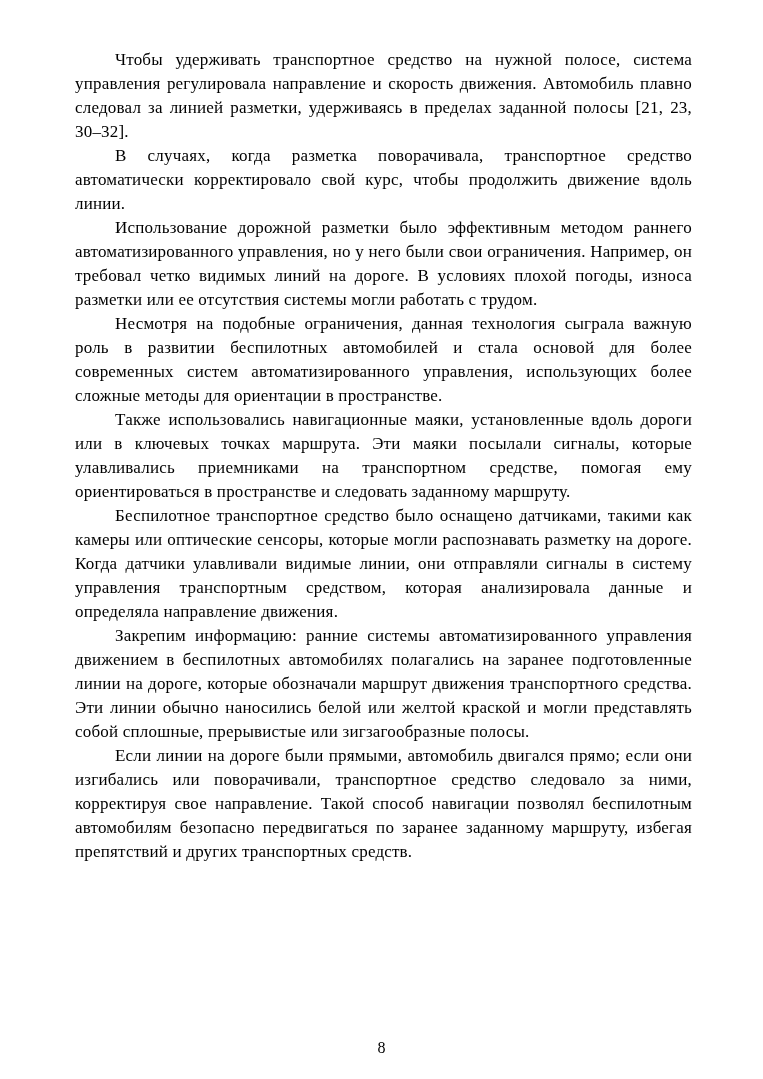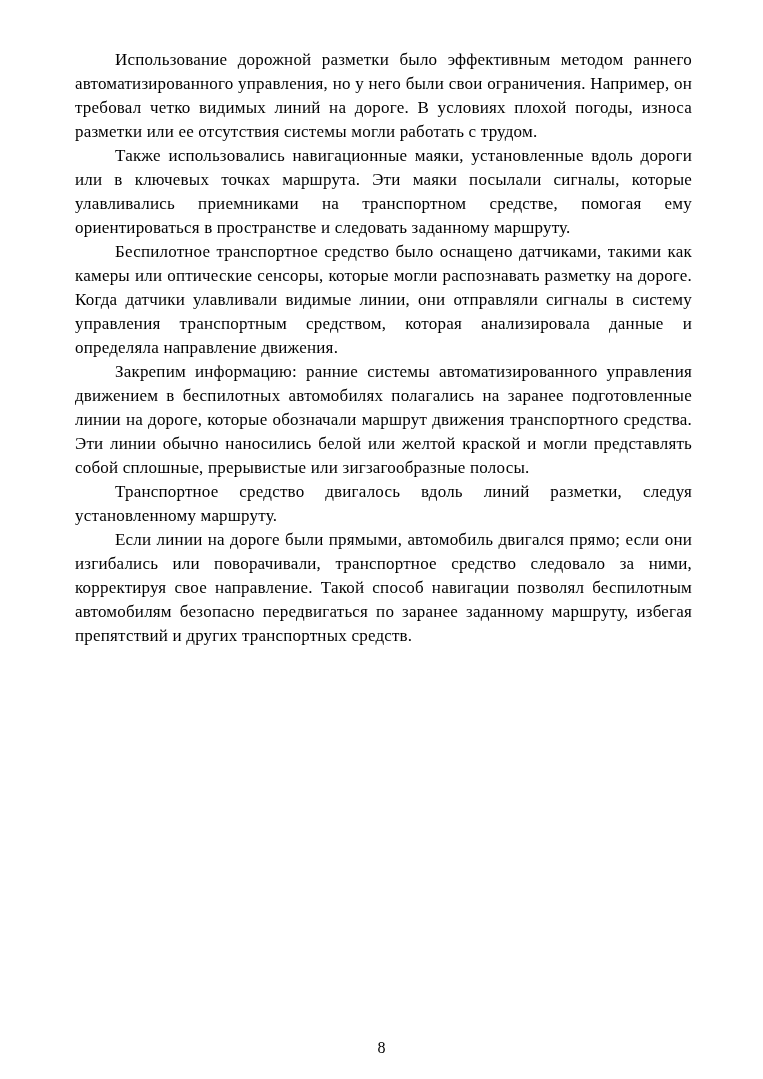--- a/index.html
+++ b/index.html
@@ -39,21 +39,23 @@
     font-size: 16px;
     font-family: "Liberation Serif", "DejaVu Serif", serif;
     color: #000000;
   }
 </style>
 </head>
 <body>
 
 <div class="page">
   <div class="content">
+    <p>Чтобы удерживать транспортное средство на нужной полосе, система управления регулировала направление и скорость движения. Автомобиль плавно следовал за линией разметки, удерживаясь в пределах заданной полосы [21, 23, 30–32].</p>
+    <p>В случаях, когда разметка поворачивала, транспортное средство автоматически корректировало свой курс, чтобы продолжить движение вдоль линии.</p>
     <p>Использование дорожной разметки было эффективным методом раннего автоматизированного управления, но у него были свои ограничения. Например, он требовал четко видимых линий на дороге. В условиях плохой погоды, износа разметки или ее отсутствия системы могли работать с трудом.</p>
+    <p>Несмотря на подобные ограничения, данная технология сыграла важную роль в развитии беспилотных автомобилей и стала основой для более современных систем автоматизированного управления, использующих более сложные методы для ориентации в пространстве.</p>
     <p>Также использовались навигационные маяки, установленные вдоль дороги или в ключевых точках маршрута. Эти маяки посылали сигналы, которые улавливались приемниками на транспортном средстве, помогая ему ориентироваться в пространстве и следовать заданному маршруту.</p>
     <p>Беспилотное транспортное средство было оснащено датчиками, такими как камеры или оптические сенсоры, которые могли распознавать разметку на дороге. Когда датчики улавливали видимые линии, они отправляли сигналы в систему управления транспортным средством, которая анализировала данные и определяла направление движения.</p>
     <p>Закрепим информацию: ранние системы автоматизированного управления движением в беспилотных автомобилях полагались на заранее подготовленные линии на дороге, которые обозначали маршрут движения транспортного средства. Эти линии обычно наносились белой или желтой краской и могли представлять собой сплошные, прерывистые или зигзагообразные полосы.</p>
-    <p>Транспортное средство двигалось вдоль линий разметки, следуя установленному маршруту.</p>
     <p>Если линии на дороге были прямыми, автомобиль двигался прямо; если они изгибались или поворачивали, транспортное средство следовало за ними, корректируя свое направление. Такой способ навигации позволял беспилотным автомобилям безопасно передвигаться по заранее заданному маршруту, избегая препятствий и других транспортных средств.</p>
   </div>
   <div class="page-number">8</div>
 </div>
 
 </body></html>

